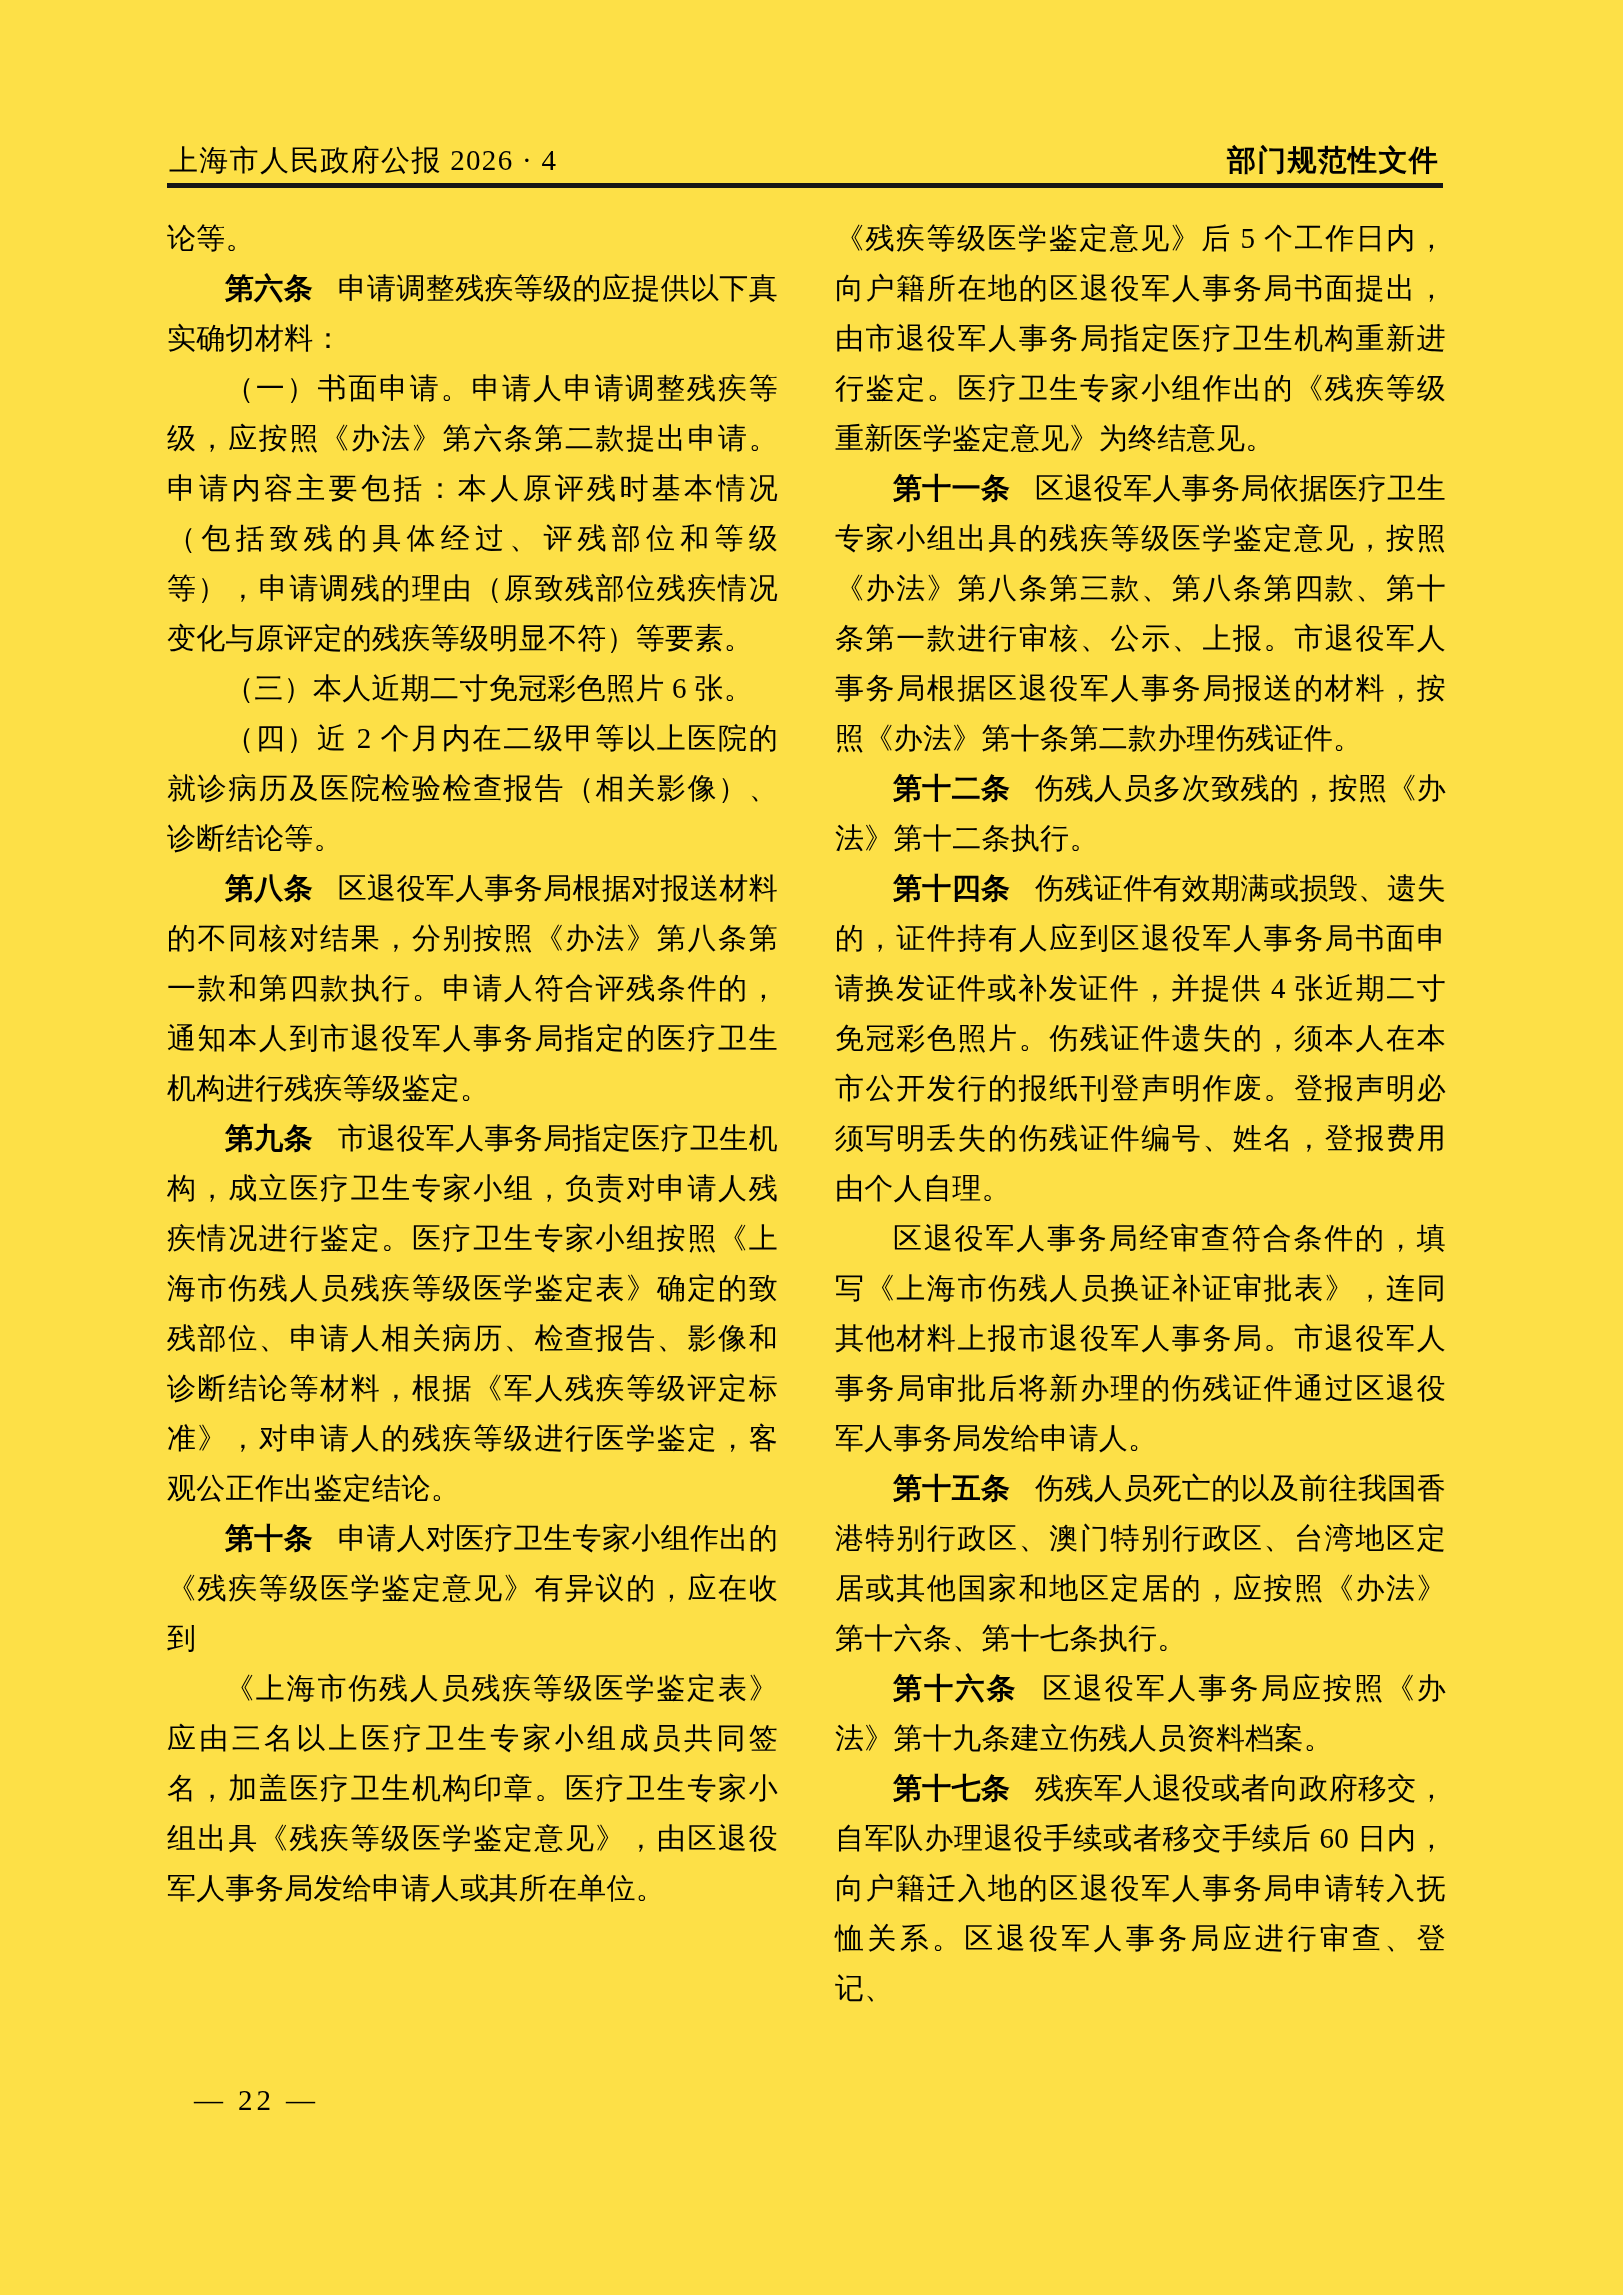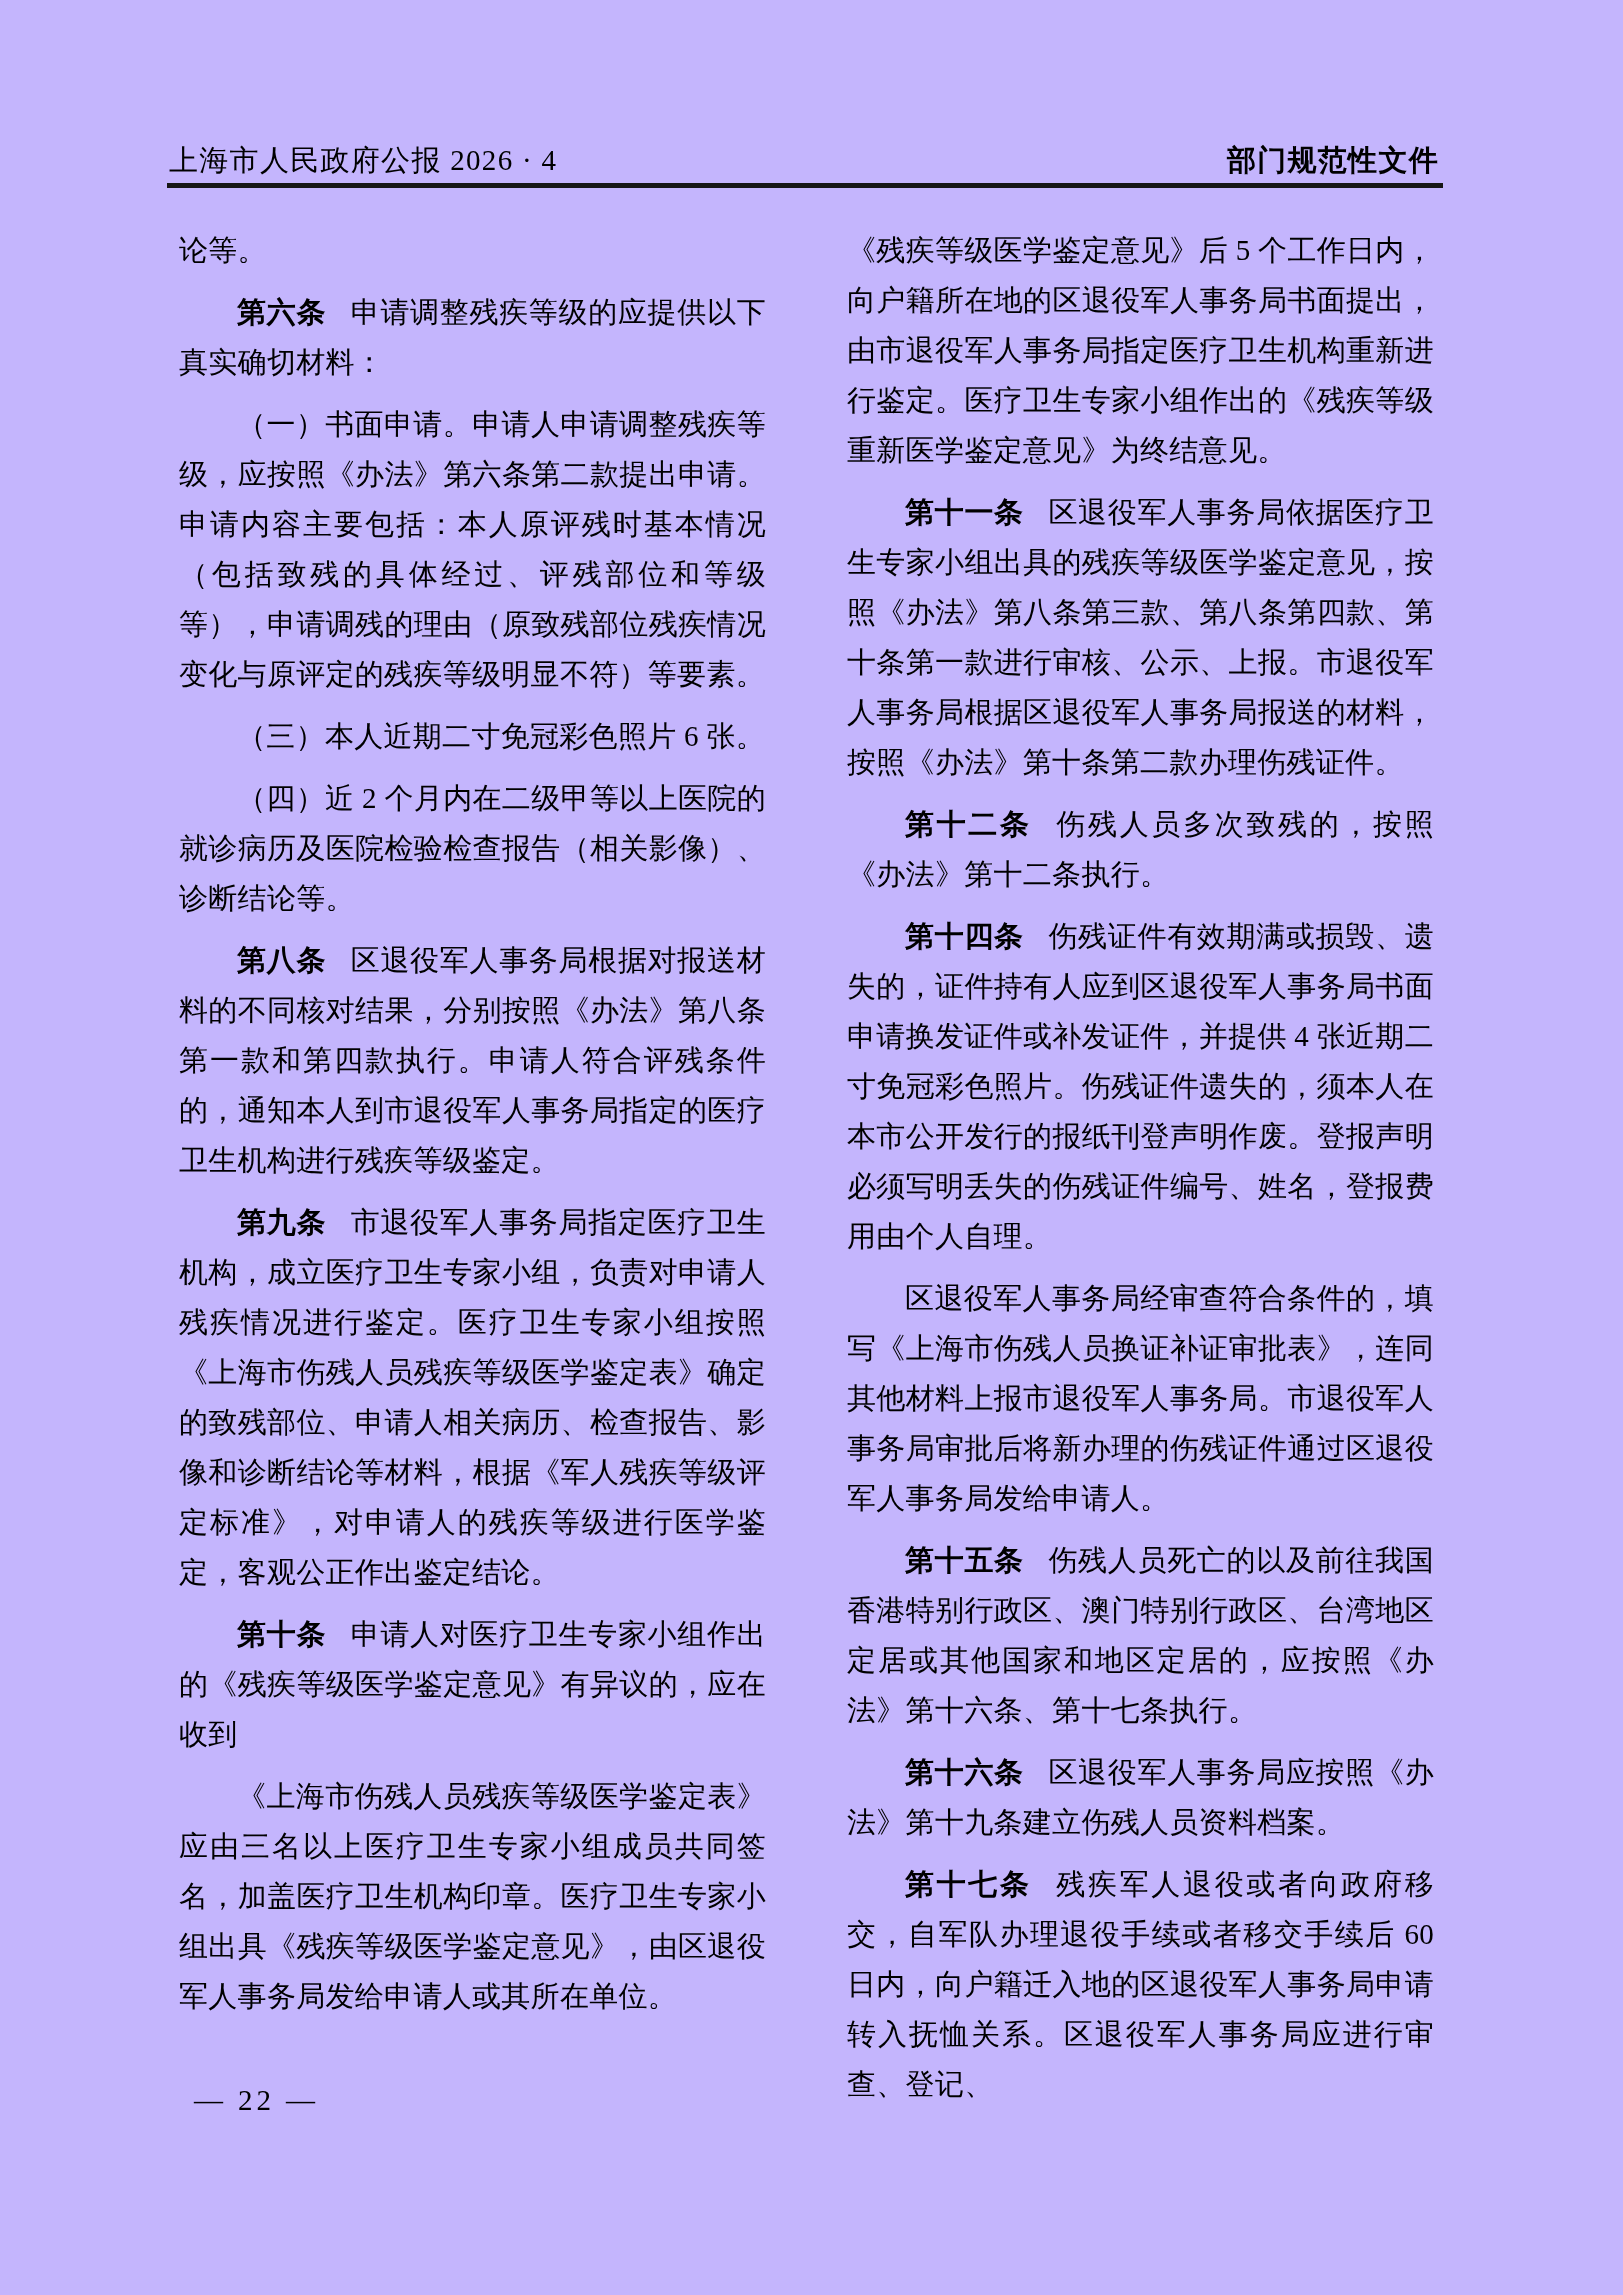--- a/index.html
+++ b/index.html
@@ -4,21 +4,21 @@
 <style>
   html, body {
     margin: 0;
     padding: 0;
     background: #ffffff;
   }
   .page {
     position: relative;
     width: 1623px;
     height: 2295px;
-    background: #c4b5fd;
+    background: #fde047;
     font-family: "Liberation Serif", "DejaVu Serif", serif;
     color: #000000;
     overflow: hidden;
   }
   .header-left {
     position: absolute;
     left: 169px;
     top: 141px;
     font-size: 29px;
     letter-spacing: 1.3px;
@@ -47,21 +47,21 @@
     width: 611px;
     font-size: 29px;
     line-height: 50px;
     text-align: justify;
     text-justify: inter-ideograph;
     letter-spacing: 0.3px;
   }
   .col-left  { left: 167px; }
   .col-right { left: 835px; }
   .para {
-    margin: 12px;
+    margin: 0;
     text-indent: 2em;
   }
   .para.noindent { text-indent: 0; }
   .lead {
     font-weight: bold;
     font-family: "Liberation Sans", "DejaVu Sans", sans-serif;
     margin-right: 0.85em;
   }
   .footer {
     position: absolute;

